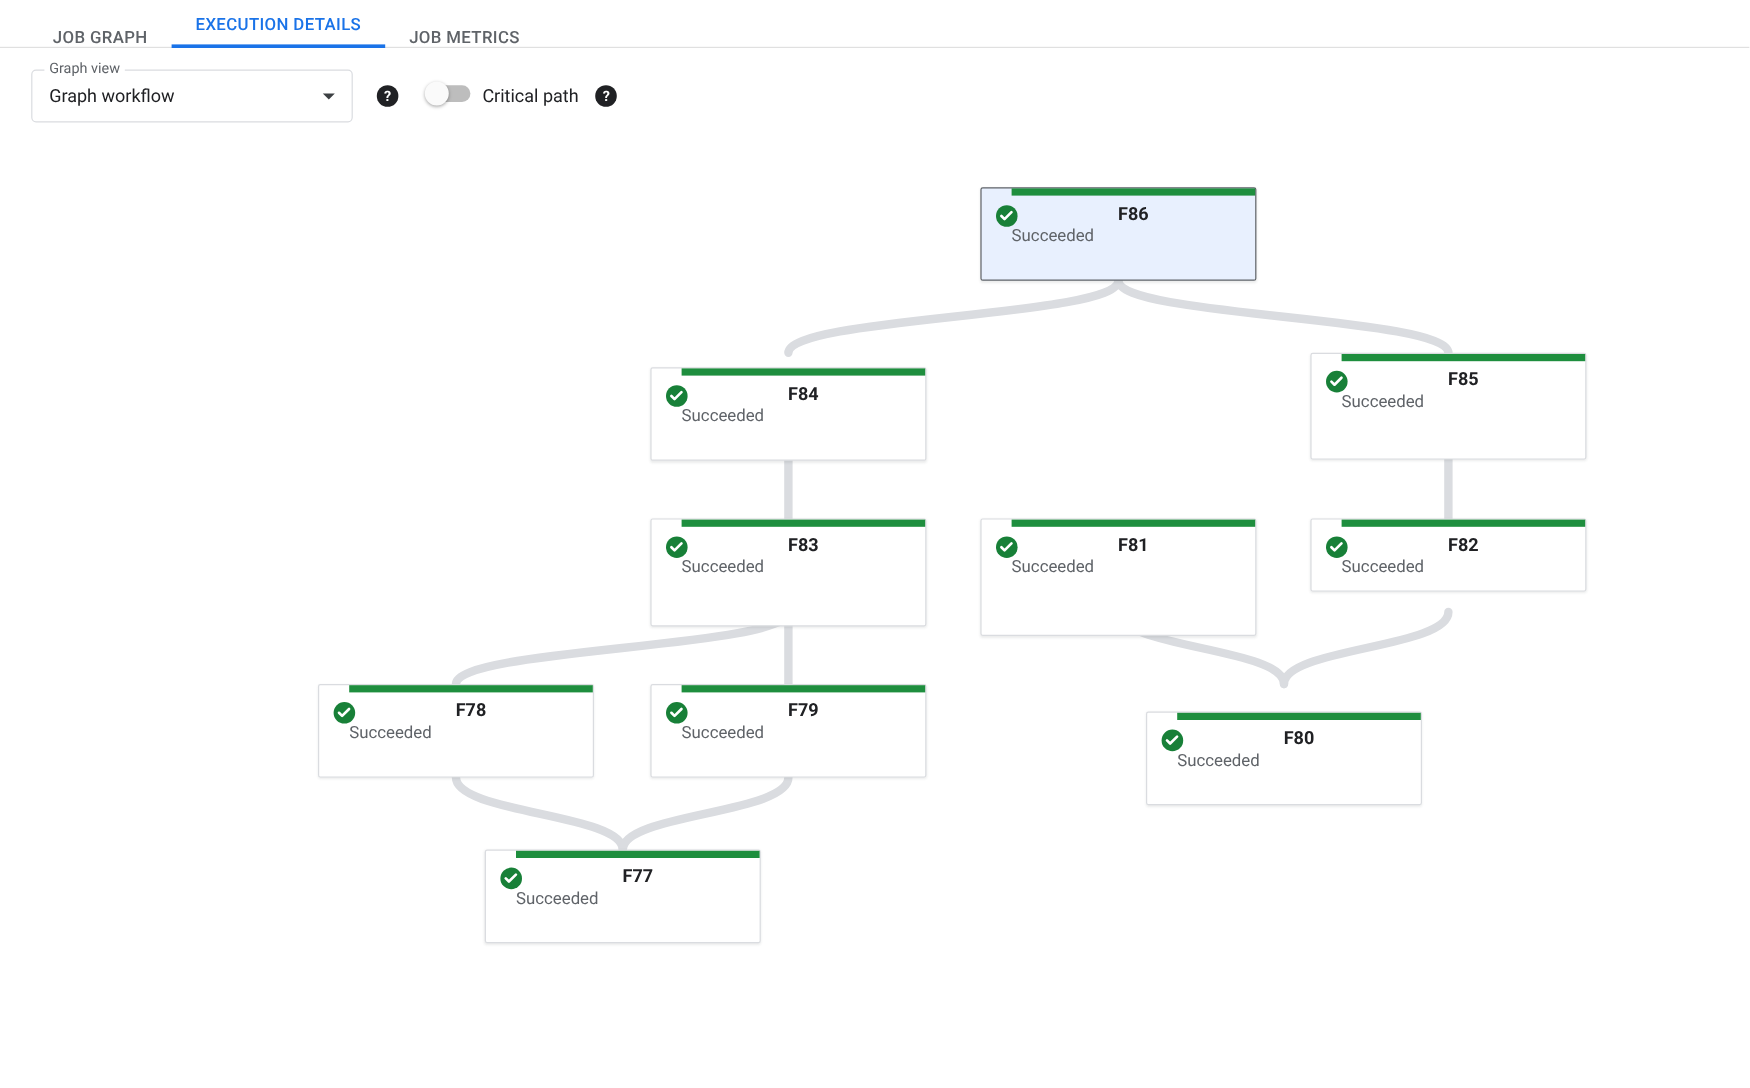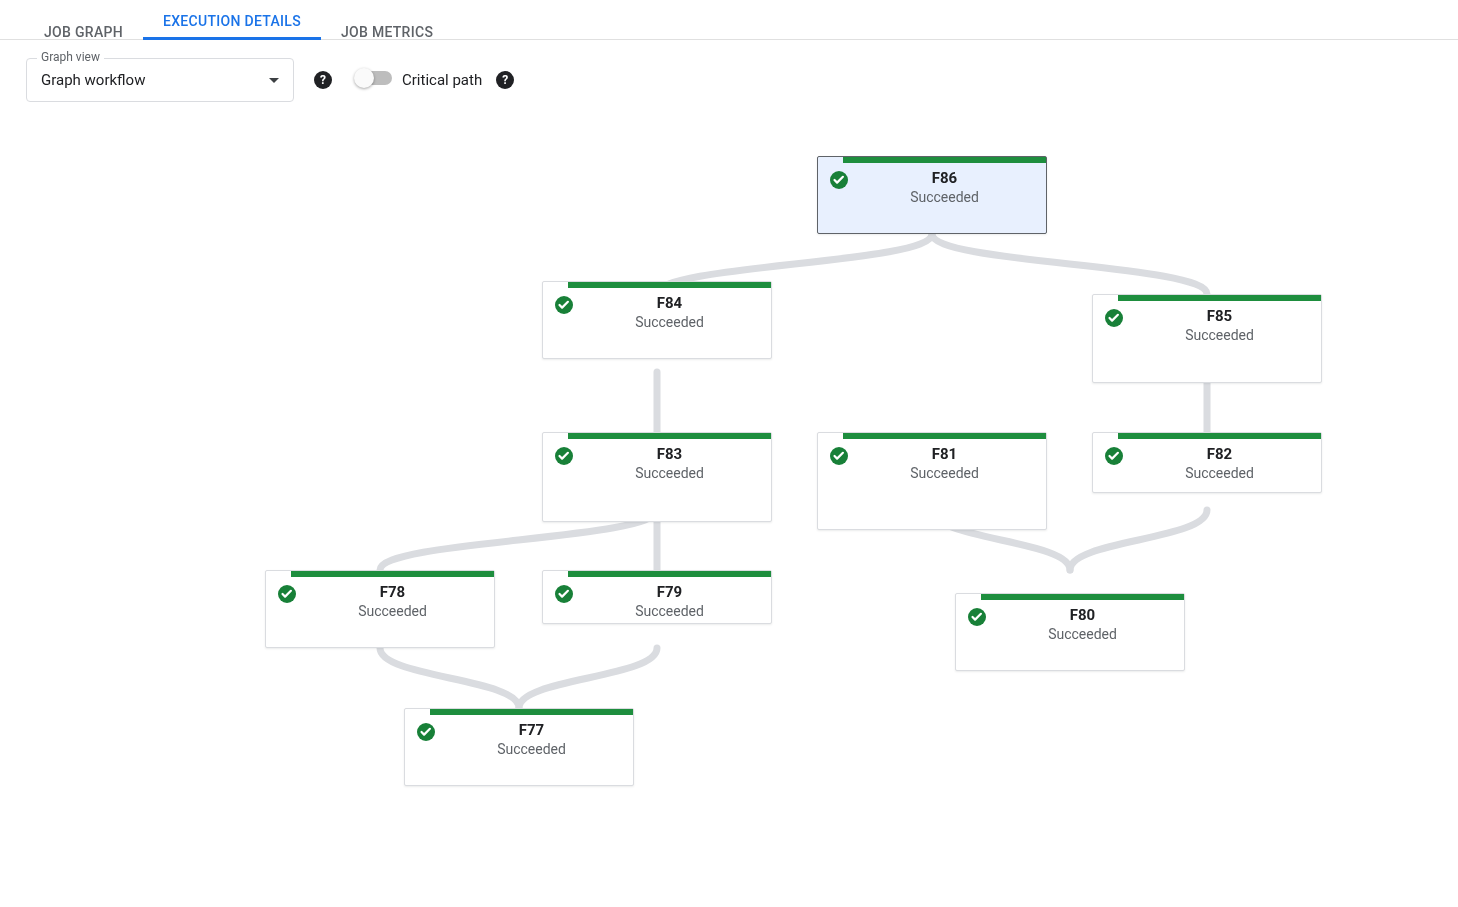--- a/index.html
+++ b/index.html
@@ -159,21 +159,21 @@
     margin-bottom: 6px;
   }
   .stage-node .title {
     text-align: center;
     font-weight: 700;
     font-size: 15px;
     color: #202124;
     margin-top: 4px;
   }
   .stage-node .status {
-    text-align: center;
+    text-align: left;
     font-size: 14px;
     color: var(--text-grey);
     margin-top: 2px;
   }
   .check-badge {
     position: absolute;
     top: 14px;
     left: 12px;
     width: 18px; height: 18px;
     border-radius: 50%;
@@ -224,21 +224,21 @@
       <div class="stage-node selected" style="left: 817px; top: 30px; height: 78px;">
     <div class="status-bar"></div>
     <div class="check-badge">
           <svg width="18" height="18" viewBox="0 0 18 18">
     <path d="M4.5 9 l2.6 2.6 l5.8 -5.8" stroke="#fff" stroke-width="2.2" fill="none" stroke-linecap="round" stroke-linejoin="round"></path>
   </svg>
         </div>
     <div class="title">F86</div>
     <div class="status">Succeeded</div>
       </div>
-      <div class="stage-node" style="left: 542px; top: 155px; height: 78px;">
+      <div class="stage-node" style="left: 542px; top: 180px; height: 78px;">
     <div class="status-bar"></div>
     <div class="check-badge">
           <svg width="18" height="18" viewBox="0 0 18 18">
     <path d="M4.5 9 l2.6 2.6 l5.8 -5.8" stroke="#fff" stroke-width="2.2" fill="none" stroke-linecap="round" stroke-linejoin="round"></path>
   </svg>
         </div>
     <div class="title">F84</div>
     <div class="status">Succeeded</div>
       </div>
       <div class="stage-node" style="left: 1092px; top: 168px; height: 89px;">
@@ -284,21 +284,21 @@
       <div class="stage-node" style="left: 265px; top: 444px; height: 78px;">
     <div class="status-bar"></div>
     <div class="check-badge">
           <svg width="18" height="18" viewBox="0 0 18 18">
     <path d="M4.5 9 l2.6 2.6 l5.8 -5.8" stroke="#fff" stroke-width="2.2" fill="none" stroke-linecap="round" stroke-linejoin="round"></path>
   </svg>
         </div>
     <div class="title">F78</div>
     <div class="status">Succeeded</div>
       </div>
-      <div class="stage-node" style="left: 542px; top: 444px; height: 54px;">
+      <div class="stage-node" style="left: 542px; top: 444px; height: 78px;">
     <div class="status-bar"></div>
     <div class="check-badge">
           <svg width="18" height="18" viewBox="0 0 18 18">
     <path d="M4.5 9 l2.6 2.6 l5.8 -5.8" stroke="#fff" stroke-width="2.2" fill="none" stroke-linecap="round" stroke-linejoin="round"></path>
   </svg>
         </div>
     <div class="title">F79</div>
     <div class="status">Succeeded</div>
       </div>
       <div class="stage-node" style="left: 955px; top: 467px; height: 78px;">

